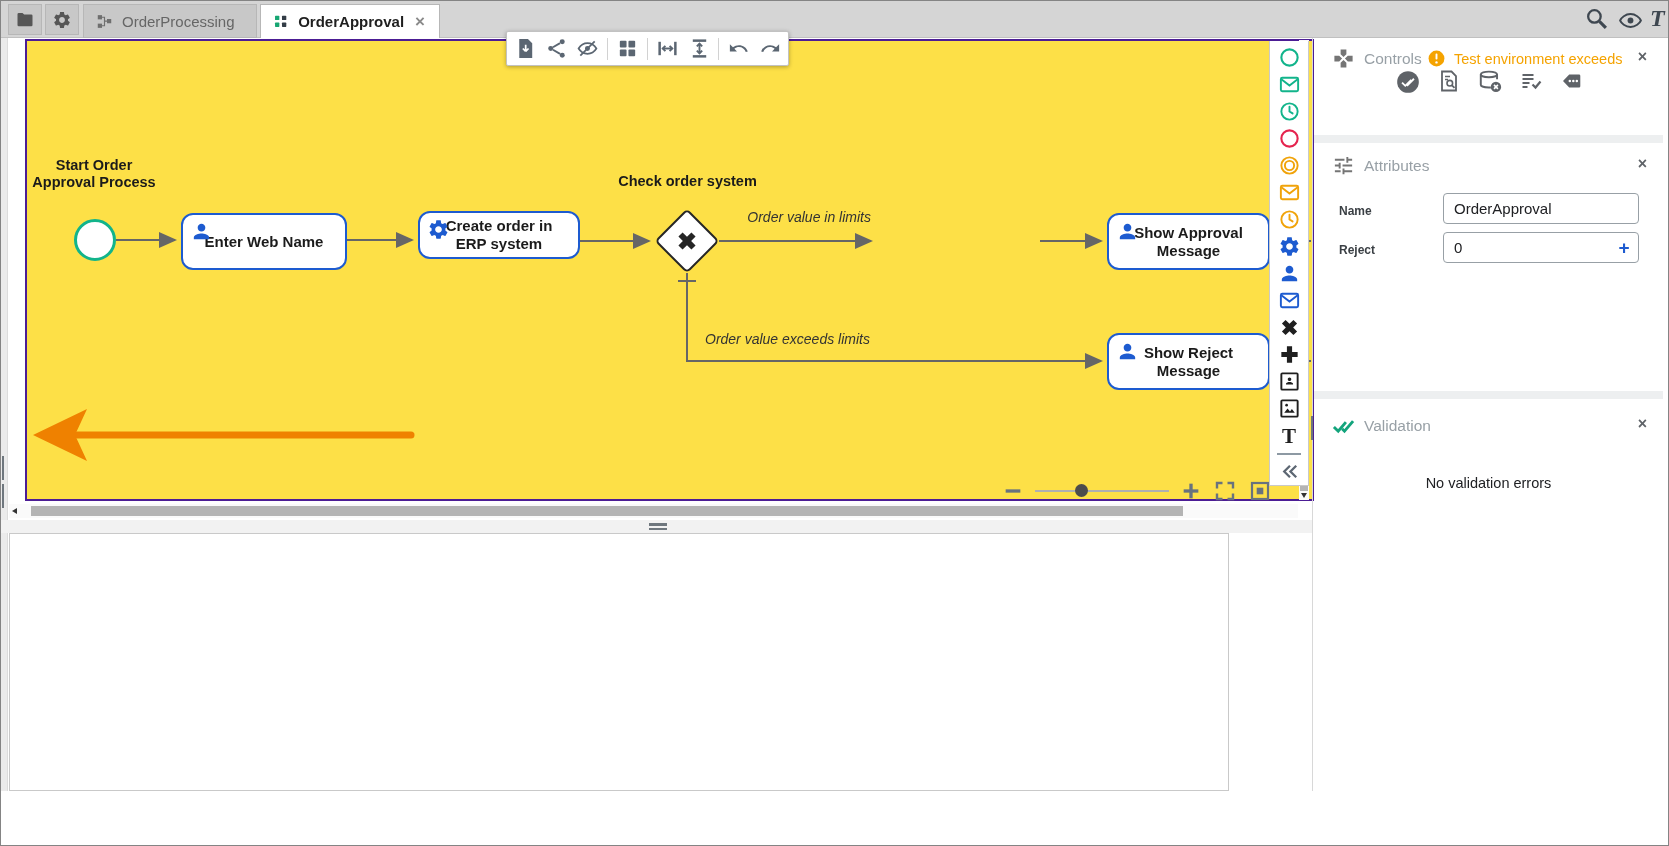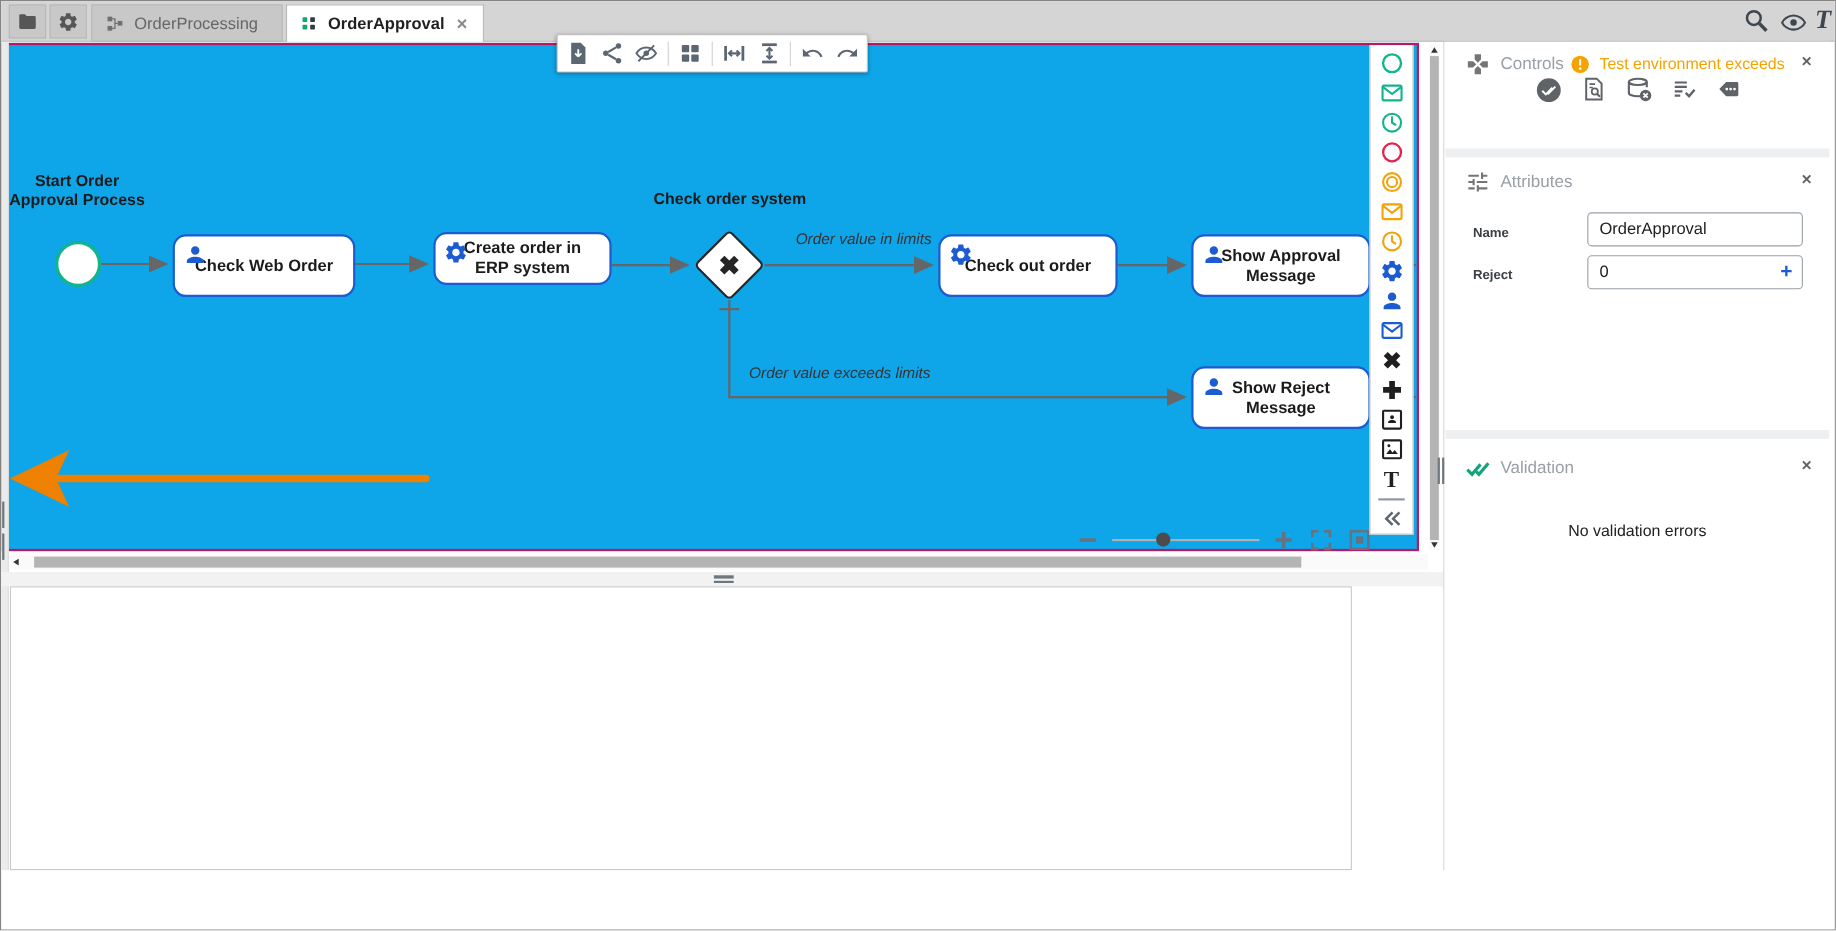--- a/index.html
+++ b/index.html
@@ -14,21 +14,21 @@
   .tbtn{position:absolute;top:3px;height:31px;background:#c8c8c8;border:1px solid #b7b7b7;box-sizing:border-box;color:#565656;cursor:pointer;}
   .tab{position:absolute;top:3px;height:34px;box-sizing:border-box;display:flex;align-items:center;gap:9px;padding:0 12px;cursor:pointer;}
   .tab.inactive{background:#c8c8c8;border:1px solid #b7b7b7;color:#666;}
   .tab.active{background:#fff;border:1px solid #b7b7b7;border-bottom:none;color:#1f1f1f;font-weight:bold;}
   .tab-label{font-size:15px;white-space:nowrap;}
   .tab-close{margin-left:auto;color:#8a8a8a;font-size:17px;font-weight:bold;line-height:1;padding:0 2px;cursor:pointer;}
   .topbar-icon{position:absolute;top:5px;color:#3e4750;cursor:pointer;}
   .t-glyph{font-family:"Liberation Serif",serif;font-style:italic;font-weight:bold;font-size:24px;color:#3e4750;line-height:26px;}
 
   
-  #canvas{left:0;top:38px;width:1289px;height:462px;border:2px solid #be185d;box-sizing:border-box;background:#0ea5e9;}
+  #canvas{left:24px;top:38px;width:1289px;height:462px;border:2px solid #4c1d95;box-sizing:border-box;background:#fde047;}
   .task{position:absolute;background:#fff;border:2px solid #1d5bd0;border-radius:12px;box-sizing:border-box;
         display:flex;align-items:center;justify-content:center;font-weight:bold;font-size:15px;color:#1b1b1b;
         text-align:center;line-height:18px;white-space:pre-line;cursor:pointer;}
   .task .node-icon{position:absolute;left:7px;top:5px;width:23px;height:23px;color:#1d5bd0;}
   .dlabel{position:absolute;font-weight:bold;font-size:14.5px;color:#1b1b1b;text-align:center;line-height:17px;white-space:pre-line;}
   .elabel{position:absolute;font-style:italic;font-size:14px;color:#333;}
   #start-event{position:absolute;left:47px;top:178px;width:42px;height:42px;border:3px solid #12b48b;border-radius:50%;background:#fff;box-sizing:border-box;cursor:pointer;}
   #gateway{position:absolute;left:637px;top:177px;width:46px;height:46px;border:2.5px solid #262626;border-radius:5px;background:#fff;box-sizing:border-box;transform:rotate(45deg);cursor:pointer;}
   #gateway-x{position:absolute;left:647px;top:187px;width:26px;height:26px;color:#262626;pointer-events:none;}
   .flow{stroke:#666;stroke-width:2;fill:none;}
@@ -308,34 +308,28 @@
     </svg>
 
     <div class="dlabel" style="left:-6px;top:116px;width:146px;">Start Order
 Approval Process</div>
     <div id="start-event"></div>
 
     <div class="task" style="left:154px;top:172px;width:166px;height:57px;">
       <svg class="ic node-icon">
           <use href="#i-person"></use>
         </svg>
-      <span>Check Web Order</span>
+      <span>Enter Web Name</span>
     </div>
     <div class="task" style="left:391px;top:170px;width:162px;height:48px;">
       <svg class="ic node-icon">
           <use href="#i-gear"></use>
         </svg>
       <span>Create order in
 ERP system</span>
-    </div>
-    <div class="task" style="left:850px;top:172px;width:163px;height:57px;">
-      <svg class="ic node-icon">
-          <use href="#i-gear"></use>
-        </svg>
-      <span>Check out order</span>
     </div>
     <div class="task" style="left:1080px;top:172px;width:163px;height:57px;">
       <svg class="ic node-icon">
           <use href="#i-person"></use>
         </svg>
       <span>Show Approval
 Message</span>
     </div>
     <div class="task" style="left:1080px;top:292px;width:163px;height:57px;">
       <svg class="ic node-icon">

